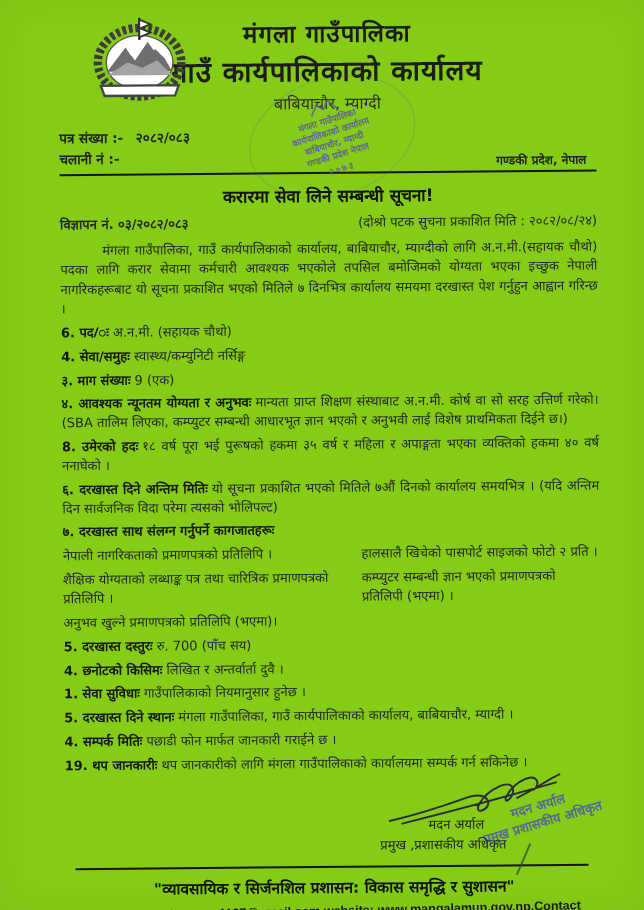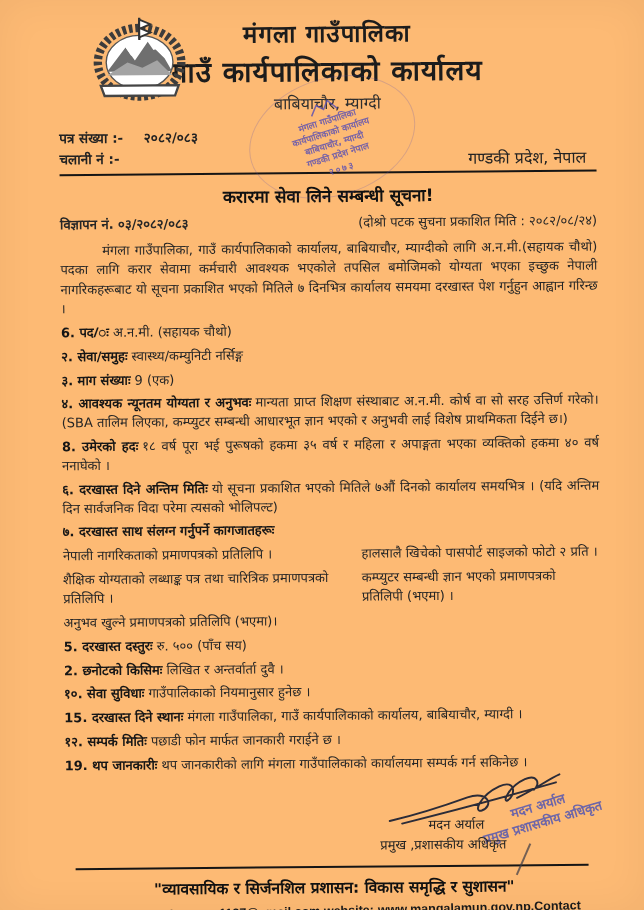--- a/index.html
+++ b/index.html
@@ -1,19 +1,19 @@
 <!DOCTYPE html>
 <html><head>
 <meta charset="utf-8">
 <style>
   * { margin:0; padding:0; box-sizing:border-box; }
   html,body { background:#e8e8e6; }
   .page {
     width:644px; height:910px; position:relative; overflow:hidden;
-    background:#fdba74; margin:0 auto;
+    background:#84cc16; margin:0 auto;
     font-family:"DejaVu Sans", sans-serif; color:#262626;
     box-shadow: inset 0 0 40px rgba(0,0,0,0.05);
   }
   .sheet { position:absolute; inset:0; transform:rotate(-0.5deg); padding:8px 45px 0 62px; }
 
   
   .hdr { text-align:center; position:relative; padding-top:8px; }
   .hdr .muni   { font-size:24px; font-weight:bold; color:#1c1c1c; letter-spacing:1px; }
   .hdr .office { font-size:28px; font-weight:bold; color:#1c1c1c; margin-top:2px; letter-spacing:1px;}
   .hdr .addr   { font-size:16px; color:#2e2e2e; margin-top:3px; }
@@ -27,22 +27,22 @@
     display:flex; flex-direction:column; align-items:center; justify-content:center;
     font-weight:bold; pointer-events:none;
   }
   .stamp div { font-size:9px; line-height:1.35; white-space:nowrap; }
   .stamp .s-yr { margin-top:2px; letter-spacing:2px; }
   .stamp svg { width:30px; height:16px; }
 
   
   .meta { margin-top:12px; position:relative; font-size:13.5px; }
   .meta .m-line { font-weight:bold; color:#222; line-height:1.55; }
-  .meta .m-val { font-weight:bold; margin-left:16px; }
-  .province { position:absolute; right:10px; bottom:-2px; font-size:16px; color:#222; }
+  .meta .m-val { font-weight:bold; margin-left:8px; }
+  .province { position:absolute; right:10px; bottom:-2px; font-size:12px; color:#222;font-weight:bold; }
   .rule { border:none; border-top:2.5px solid #151515; margin-top:4px; }
 
   
   .title { text-align:center; font-size:17px; font-weight:bold; color:#111; margin-top:10px; }
   .adrow { display:flex; justify-content:space-between; margin-top:6px; font-size:13px; }
   .adrow .adno { font-weight:bold; }
 
   
   .body-par { font-size:13px; line-height:1.5; text-align:justify; text-indent:42px; margin-top:8px; }
   .item { font-size:13px; line-height:1.45; text-align:justify; margin-top:5px; }
@@ -118,44 +118,44 @@
 
     <div class="title">करारमा सेवा लिने सम्बन्धी सूचना!</div>
     <div class="adrow">
       <span class="adno">विज्ञापन नं. ०३/२०८२/०८३</span>
       <span>(दोश्रो पटक सुचना प्रकाशित मिति : २०८२/०८/२४)</span>
     </div>
 
     <p class="body-par">मंगला गाउँपालिका, गाउँ कार्यपालिकाको कार्यालय, बाबियाचौर, म्याग्दीको लागि अ.न.मी.(सहायक चौथो) पदका लागि करार सेवामा कर्मचारी आवश्यक भएकोले तपसिल बमोजिमको योग्यता भएका इच्छुक नेपाली नागरिकहरूबाट यो सूचना प्रकाशित भएको मितिले ७ दिनभित्र कार्यालय समयमा दरखास्त पेश गर्नुहुन आह्वान गरिन्छ ।</p>
 
     <p class="item"><b>6. पद/ः</b><span>अ.न.मी. (सहायक चौथो)</span></p>
-    <p class="item"><b>२. सेवा/समुहः</b><span>स्वास्थ्य/कम्युनिटी नर्सिङ्ग</span></p>
+    <p class="item"><b>4. सेवा/समुहः</b><span>स्वास्थ्य/कम्युनिटी नर्सिङ्ग</span></p>
     <p class="item"><b>३. माग संख्याः</b><span>9 (एक)</span></p>
     <p class="item"><b>४. आवश्यक न्यूनतम योग्यता र अनुभवः</b><span>मान्यता प्राप्त शिक्षण संस्थाबाट अ.न.मी. कोर्ष वा सो सरह उत्तिर्ण गरेको। (SBA तालिम लिएका, कम्प्युटर सम्बन्धी आधारभूत ज्ञान भएको र अनुभवी लाई विशेष प्राथमिकता दिईने छ।)</span></p>
     <p class="item"><b>8. उमेरको हदः</b><span>१८ वर्ष पूरा भई पुरूषको हकमा ३५ वर्ष र महिला र अपाङ्गता भएका व्यक्तिको हकमा ४० वर्ष ननाघेको ।</span></p>
     <p class="item"><b>६. दरखास्त दिने अन्तिम मितिः</b><span>यो सूचना प्रकाशित भएको मितिले ७औं दिनको कार्यालय समयभित्र । (यदि अन्तिम दिन सार्वजनिक विदा परेमा त्यसको भोलिपल्ट)</span></p>
 
     <p class="item"><b>७. दरखास्त साथ संलग्न गर्नुपर्ने कागजातहरूः</b></p>
     <div class="docs-cols">
       <div class="docs-left">
         <p>नेपाली नागरिकताको प्रमाणपत्रको प्रतिलिपि ।</p>
         <p>शैक्षिक योग्यताको लब्धाङ्क पत्र तथा चारित्रिक प्रमाणपत्रको प्रतिलिपि ।</p>
         <p>अनुभव खुल्ने प्रमाणपत्रको प्रतिलिपि (भएमा)।</p>
       </div>
       <div class="docs-right">
         <p>हालसालै खिचेको पासपोर्ट साइजको फोटो २ प्रति ।</p>
         <p>कम्प्युटर सम्बन्धी ज्ञान भएको प्रमाणपत्रको प्रतिलिपी (भएमा)  ।</p>
       </div>
     </div>
 
-    <p class="item"><b>5. दरखास्त दस्तुरः</b><span>रु. ५०० (पाँच सय)</span></p>
-    <p class="item"><b>2. छनोटको किसिमः</b><span>लिखित र अन्तर्वार्ता दुवै ।</span></p>
-    <p class="item"><b>१०. सेवा सुविधाः</b><span>गाउँपालिकाको नियमानुसार हुनेछ ।</span></p>
-    <p class="item"><b>15. दरखास्त दिने स्थानः</b><span>मंगला गाउँपालिका, गाउँ कार्यपालिकाको कार्यालय, बाबियाचौर, म्याग्दी ।</span></p>
-    <p class="item"><b>१२. सम्पर्क मितिः</b><span>पछाडी फोन मार्फत जानकारी गराईने छ ।</span></p>
+    <p class="item"><b>5. दरखास्त दस्तुरः</b><span>रु. 700 (पाँच सय)</span></p>
+    <p class="item"><b>4. छनोटको किसिमः</b><span>लिखित र अन्तर्वार्ता दुवै ।</span></p>
+    <p class="item"><b>1. सेवा सुविधाः</b><span>गाउँपालिकाको नियमानुसार हुनेछ ।</span></p>
+    <p class="item"><b>5. दरखास्त दिने स्थानः</b><span>मंगला गाउँपालिका, गाउँ कार्यपालिकाको कार्यालय, बाबियाचौर, म्याग्दी ।</span></p>
+    <p class="item"><b>4. सम्पर्क मितिः</b><span>पछाडी फोन मार्फत जानकारी गराईने छ ।</span></p>
     <p class="item"><b>19. थप जानकारीः</b><span>थप जानकारीको लागि मंगला गाउँपालिकाको कार्यालयमा सम्पर्क गर्न सकिनेछ ।</span></p>
 
     <div class="sig-block">
       <svg class="sig-ink" viewBox="0 0 210 70">
         <path d="M4 56 C 30 50, 58 42, 92 30 C 116 22, 122 40, 108 45 C 98 48, 106 28, 128 18 C 148 9, 146 30, 137 34 C 131 36, 139 18, 157 10 C 171 4, 175 16, 167 22 M 148 31 C 168 22, 184 10, 196 5 M 18 59 C 60 49, 120 34, 192 14" fill="none" stroke="#2c2c38" stroke-width="2.2" stroke-linecap="round"></path>
       </svg>
       <div class="sig-stamp">
         <div>मदन अर्याल</div>
         <div>प्रमुख प्रशासकीय अधिकृत</div>
       </div>

